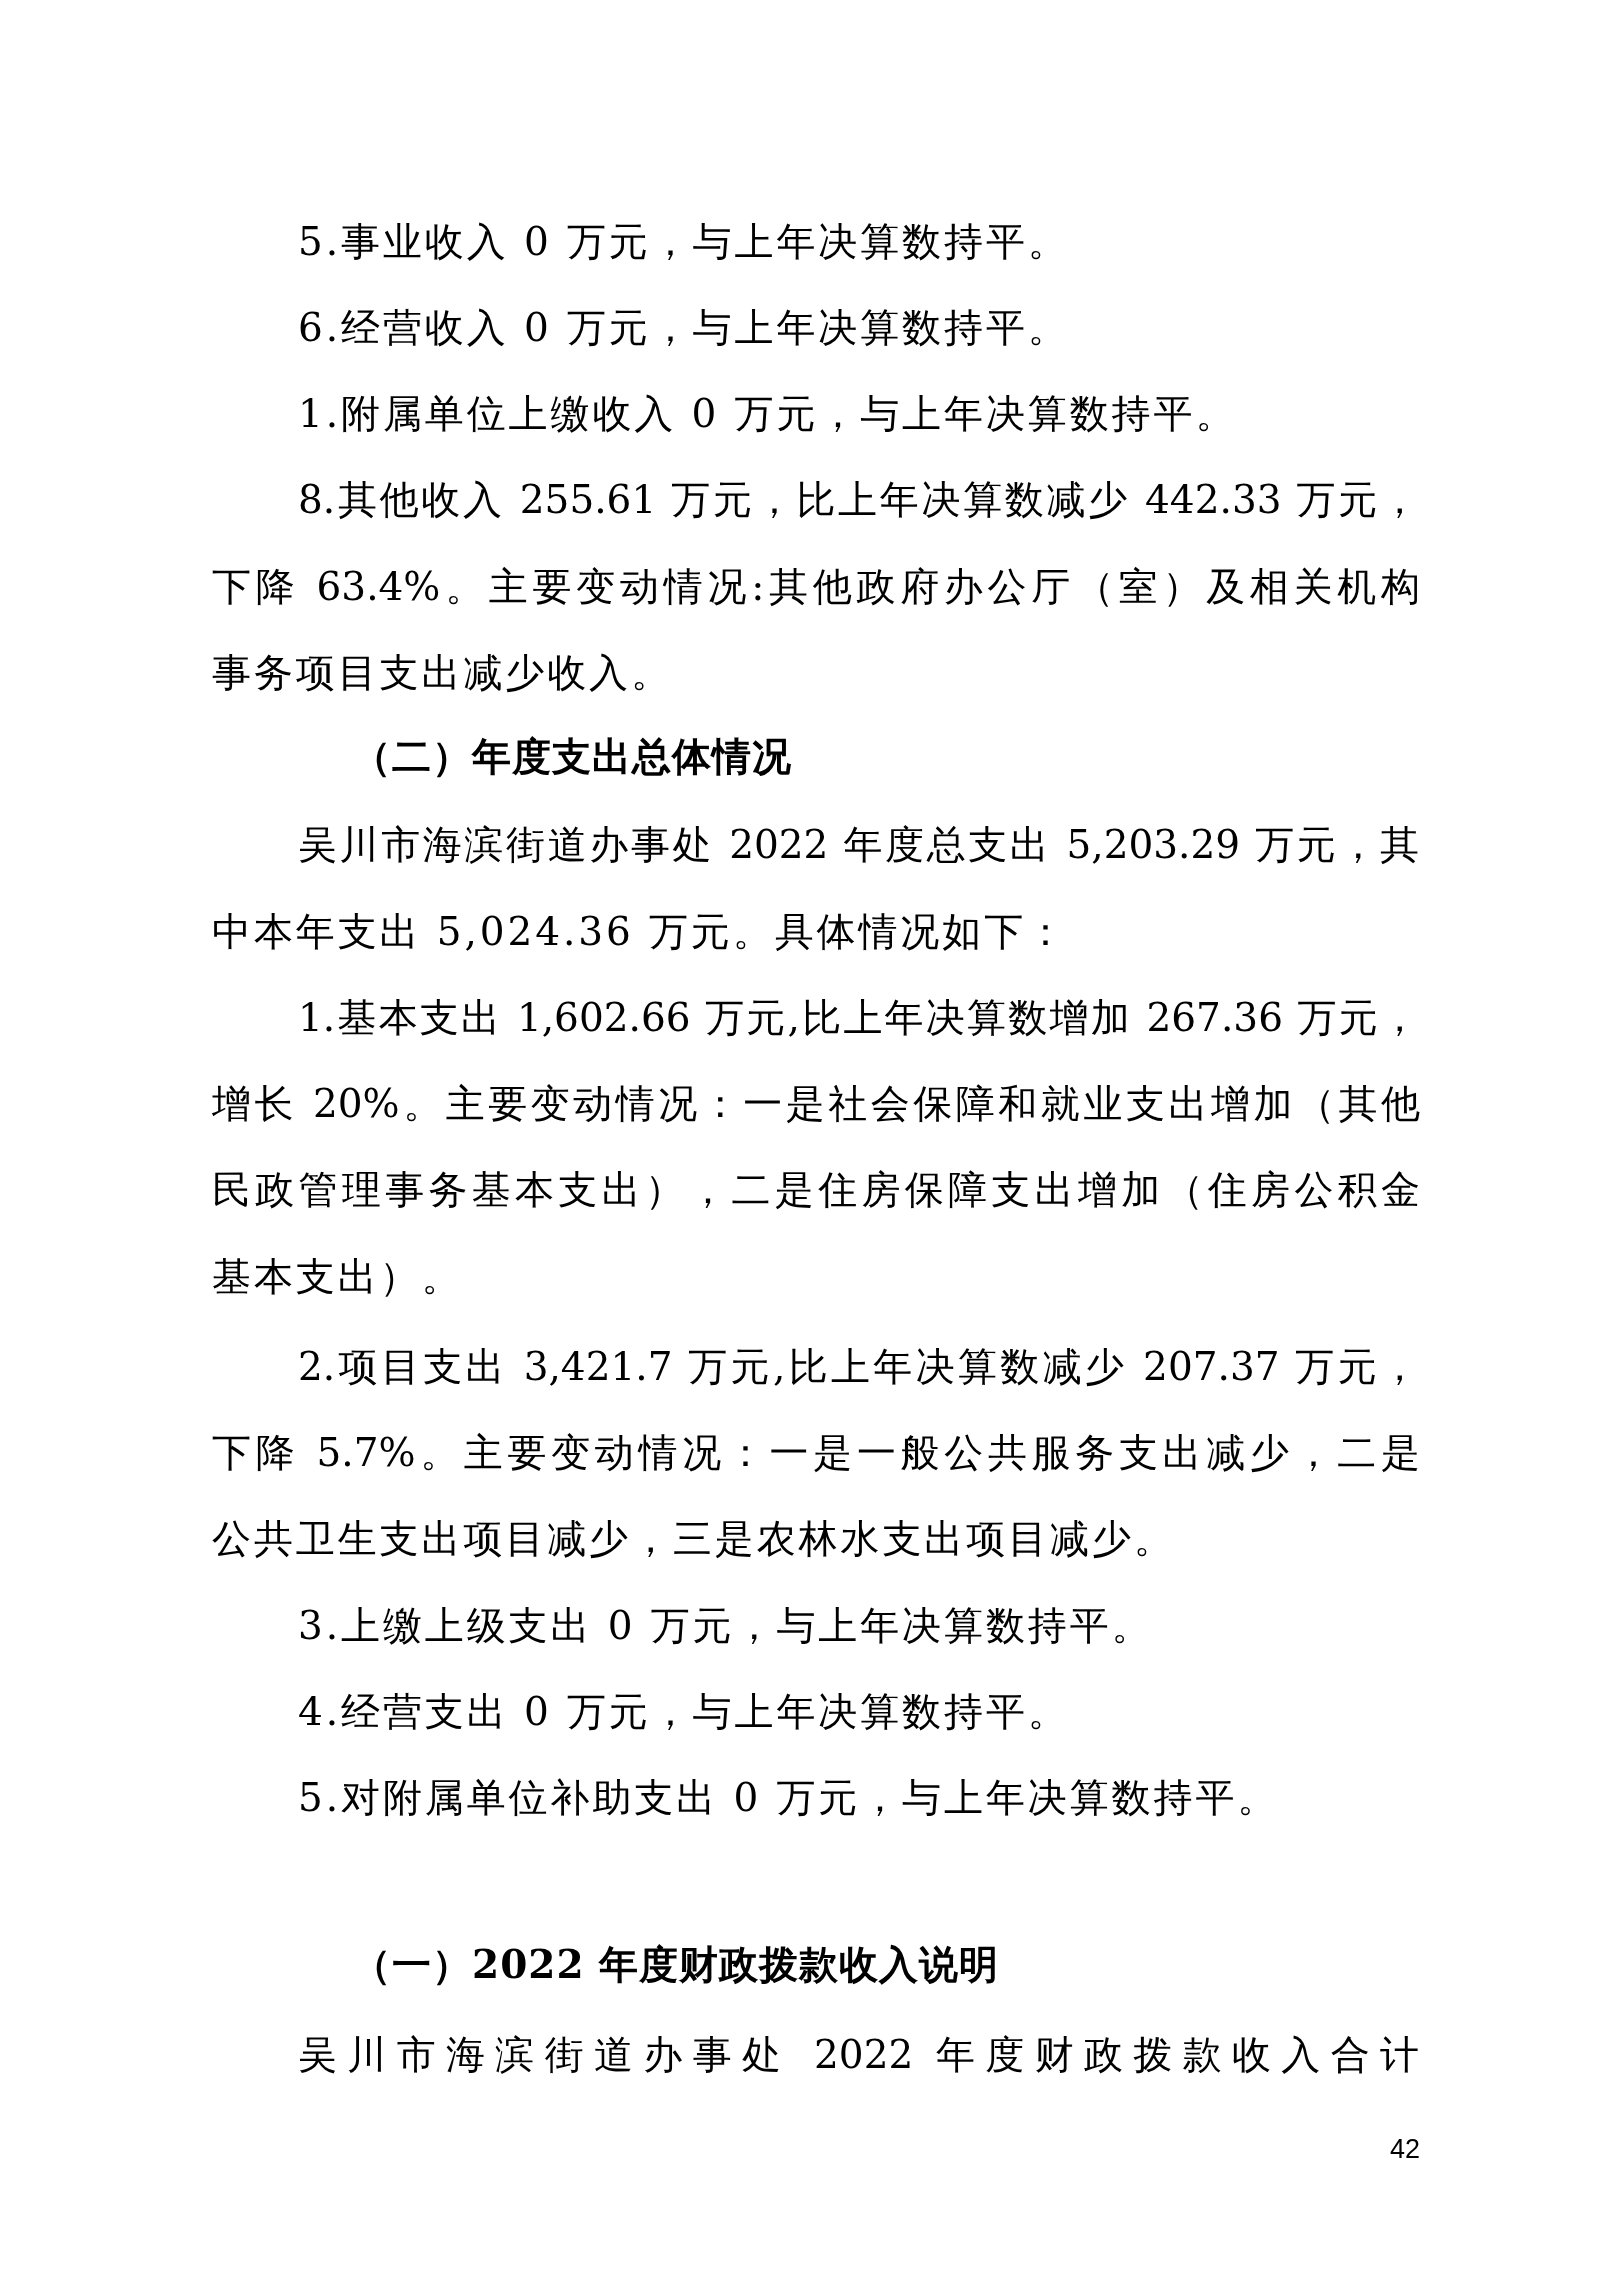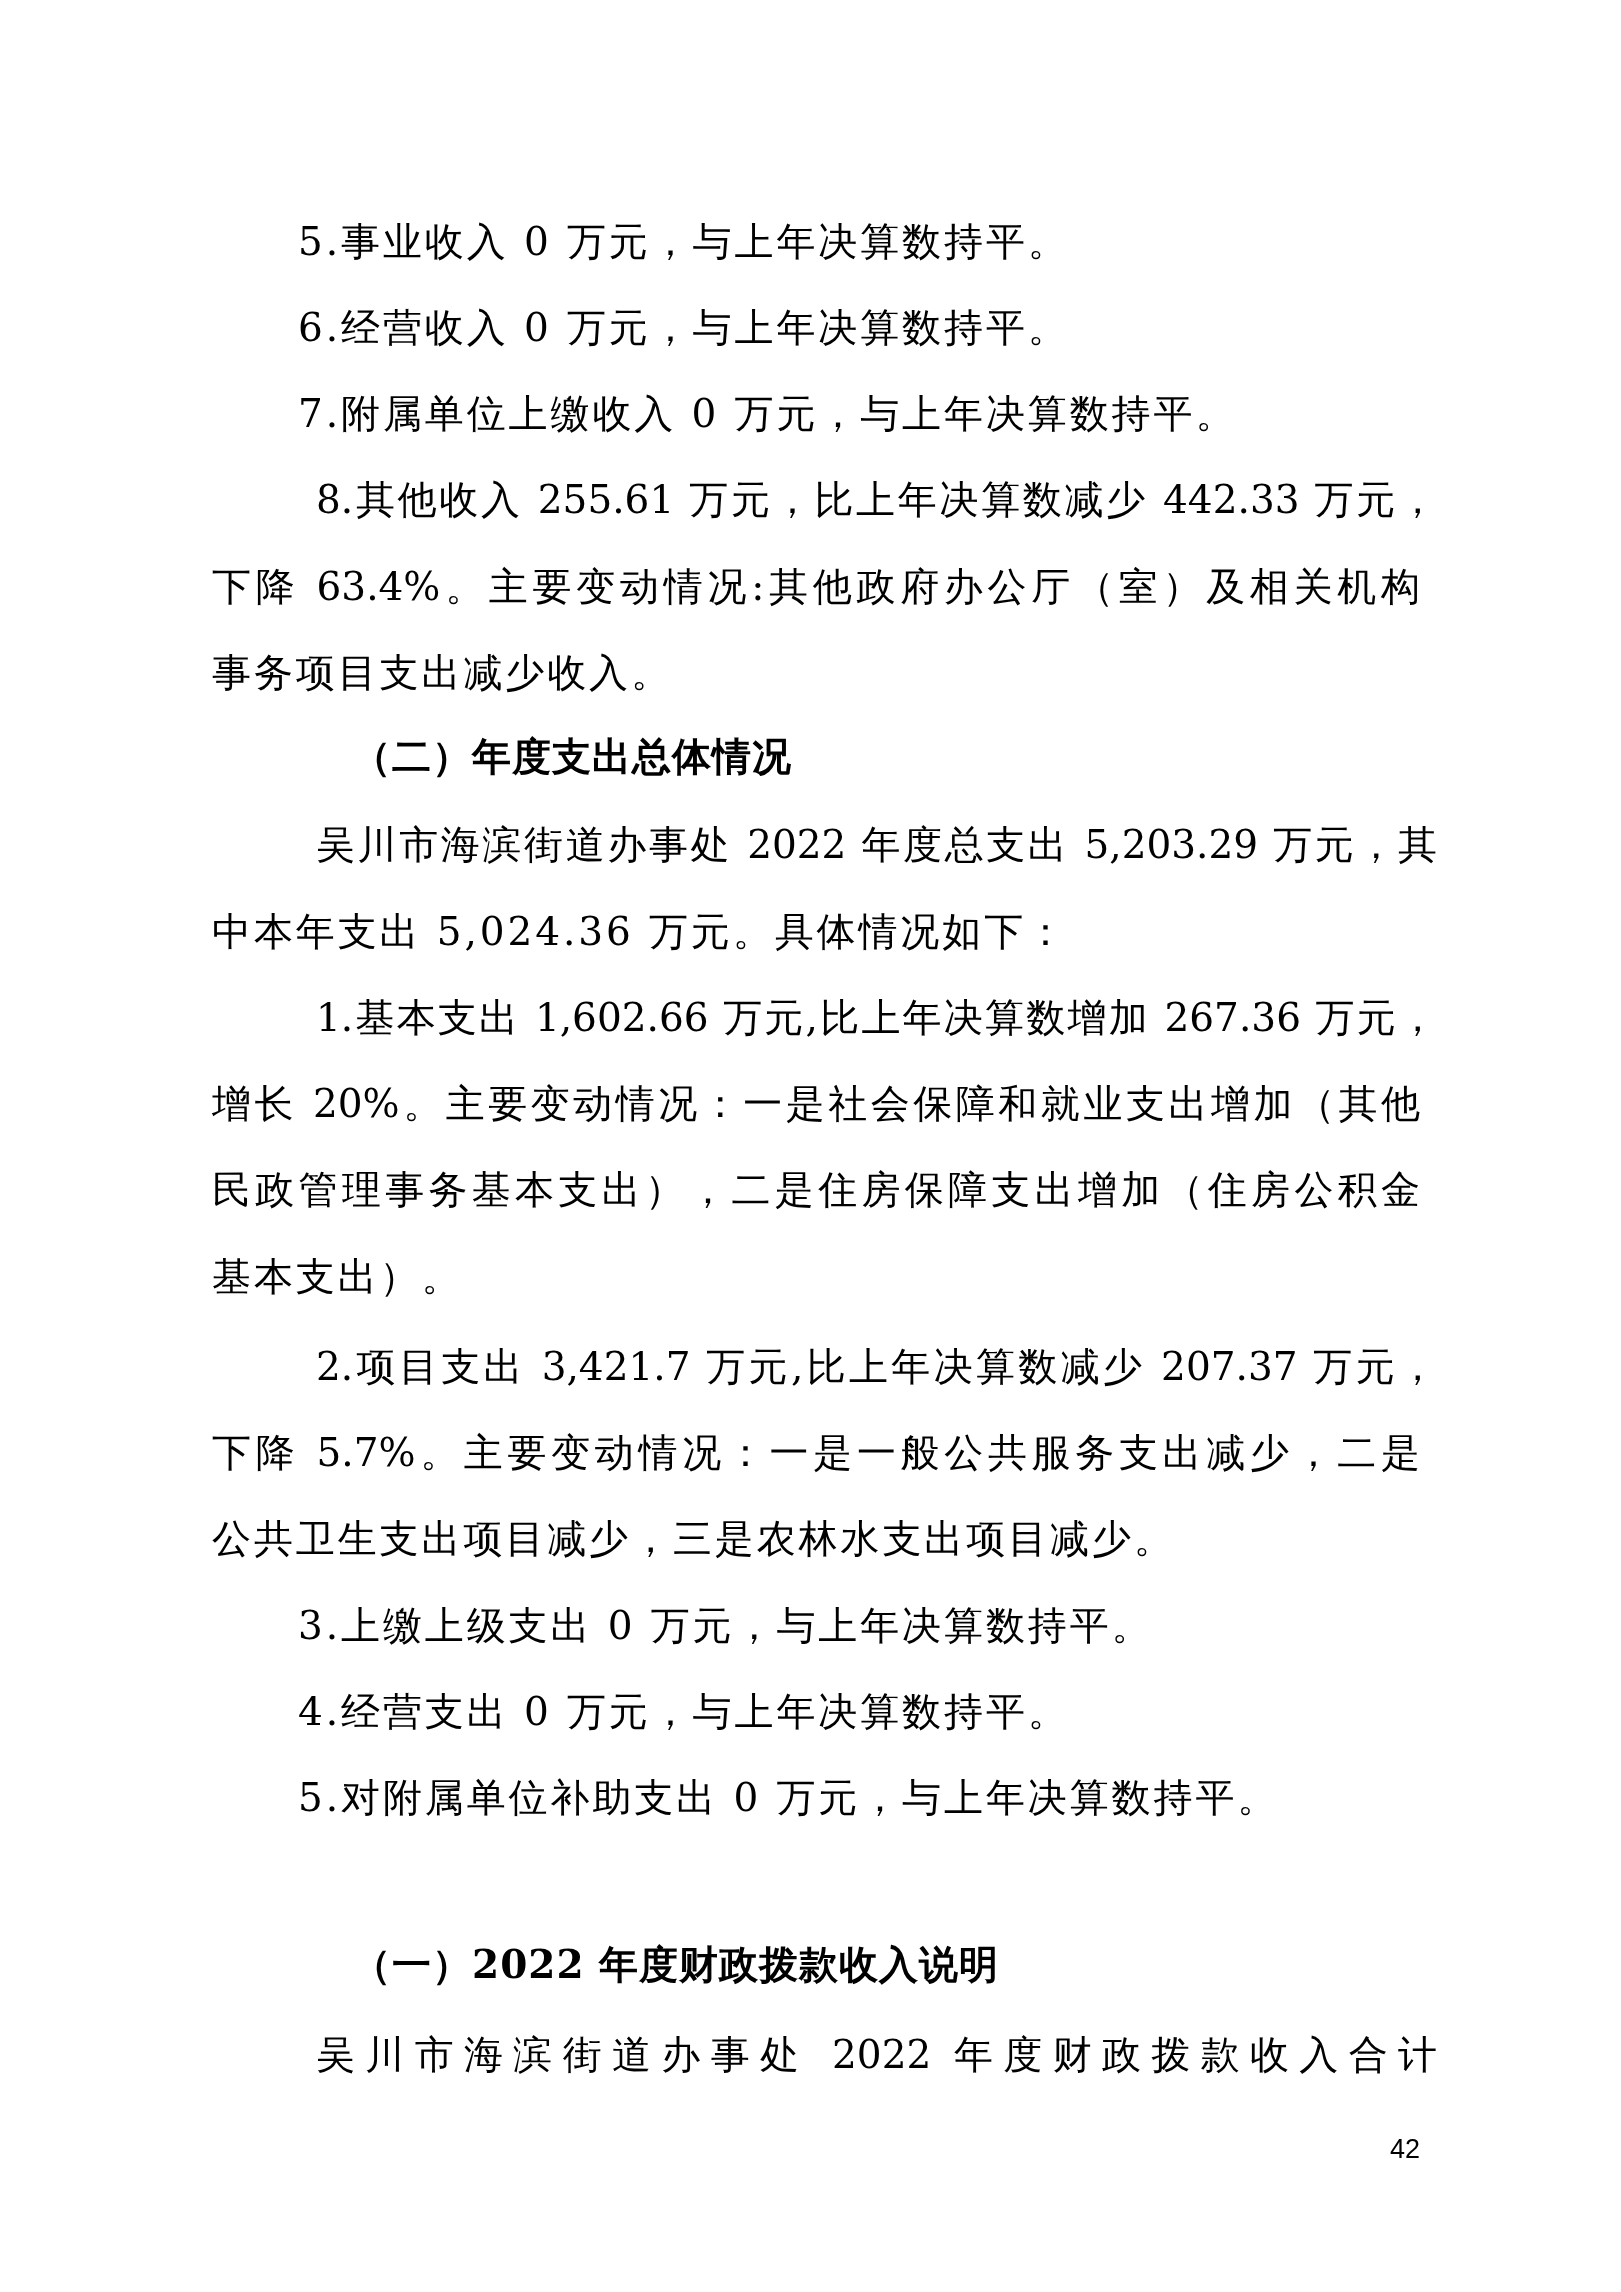--- a/index.html
+++ b/index.html
@@ -5,31 +5,31 @@
   html, body { margin: 0; padding: 0; background: #ffffff; }
   body { width: 1621px; height: 2293px; position: relative; overflow: hidden;
          font-family: "DejaVu Serif", "Liberation Serif", serif; color: #000; }
   .page { position: absolute; left: 0; top: 0; width: 1621px; height: 2293px; }
   .line { position: absolute; font-size: 39px; line-height: 47px; white-space: nowrap;
           letter-spacing: 2.9px; }
   .indent { left: 298px; }
   .flush { left: 212px; }
   .bold { font-weight: bold; letter-spacing: 1px; margin-left: 46px; }
   .justify { width: 1208px; text-align-last: justify; text-align: justify; letter-spacing: 0; }
-  .justify-indent { width: 1121px; text-align-last: justify; text-align: justify; letter-spacing: 0; margin-left: 18px; }
+  .justify-indent { width: 1121px; text-align-last: justify; text-align: justify; letter-spacing: 0; }
   .page-number { position: absolute; left: 1390px; top: 2137px; font-family: "Liberation Sans", sans-serif;
                  font-size: 27px; line-height: 25.5px; }
 </style>
 </head>
 <body>
 
 <div class="page">
   <div class="line indent" style="top:218px">5.事业收入 0 万元，与上年决算数持平。</div>
   <div class="line indent" style="top:304px">6.经营收入 0 万元，与上年决算数持平。</div>
-  <div class="line indent" style="top:390px">7.附属单位上缴收入 0 万元，与上年决算数持平。</div>
+  <div class="line indent" style="top:390px">1.附属单位上缴收入 0 万元，与上年决算数持平。</div>
 
   <div class="line indent justify-indent" style="top:476px">8.其他收入 255.61 万元，比上年决算数减少 442.33 万元，</div>
   <div class="line flush justify" style="top:563px">下降 63.4%。主要变动情况:其他政府办公厅（室）及相关机构</div>
   <div class="line flush" style="top:649px">事务项目支出减少收入。</div>
 
   <div class="line flush bold" style="left:306px; top:733px">（二）年度支出总体情况</div>
 
   <div class="line indent justify-indent" style="top:821px">吴川市海滨街道办事处 2022 年度总支出 5,203.29 万元，其</div>
   <div class="line flush" style="top:908px">中本年支出 5,024.36 万元。具体情况如下：</div>
 

